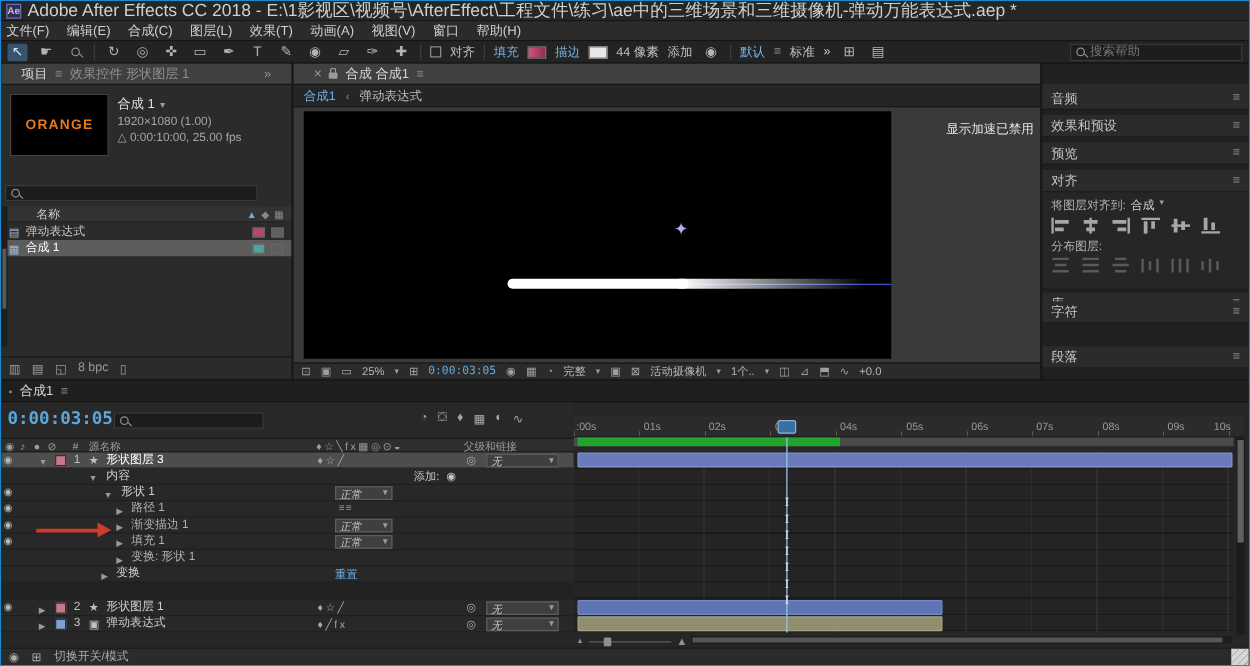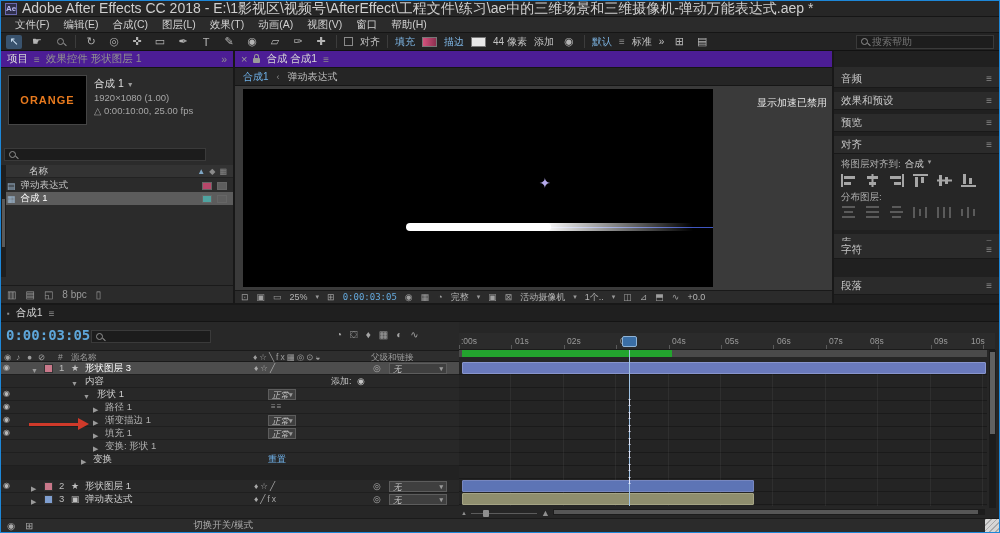--- a/index.html
+++ b/index.html
@@ -4,36 +4,36 @@
 <style>
   *{box-sizing:border-box;margin:0;padding:0}
   html,body{background:#000}
   .stage{position:relative;width:1000px;height:533px;background:#181818;border:1px solid #1d87d8;
          font-family:"Liberation Sans",sans-serif;color:#c8c8c8;overflow:hidden;font-size:11px}
   .abs{position:absolute}
   
   .titlebar{left:0;top:0;width:998px;height:16px;background:#262626;display:flex;align-items:center;gap:5px;padding:0 4px;border-bottom:1px solid #151515}
   .ae-badge{width:12px;height:12px;background:#30304d;color:#b9b9f0;font-size:8px;font-weight:bold;display:flex;align-items:center;justify-content:center;border:1px solid #6a6ab0}
   .title-text{font-size:14px;color:#cfcfcf;white-space:nowrap}
-  .menubar{left:0;top:16px;width:998px;height:16px;background:#2b2b2b;display:flex;align-items:center;gap:14px;padding:0 14px;border-bottom:1px solid #151515}
+  .menubar{left:0;top:16px;width:998px;height:16px;background:#2b2b2b;display:flex;align-items:center;gap:14px;padding:0 4px;border-bottom:1px solid #151515}
   .menubar span{font-size:10.5px;color:#cfcfcf;cursor:default}
   .toolbar{left:0;top:32px;width:998px;height:18px;background:#232323;display:flex;align-items:center;gap:7px;padding:0 5px;border-bottom:1px solid #111}
   .tool{width:16px;height:14px;display:flex;align-items:center;justify-content:center;color:#b4b4b4;font-size:11px}
   .tool.active{background:#39536e;color:#cfe3f5;border-radius:2px}
   .tsep{width:1px;height:13px;background:#3c3c3c}
   .mag{width:7px;height:7px;border:1px solid #8f8f8f;border-radius:50%;position:relative;flex:none}
   .mag::after{content:'';position:absolute;width:4px;height:1px;background:#8f8f8f;right:-4px;bottom:-1px;transform:rotate(45deg)}
   .swatch{width:15px;height:10px;border:1px solid #777}
   .lbl{font-size:10px;color:#c2c2c2;white-space:nowrap}
   .lbl.blue{color:#7db4e2}
   .helpbox{display:flex;align-items:center;gap:4px;background:#1d1d1d;border:1px solid #3a3a3a;height:14px;padding:0 4px;margin-left:auto;width:138px}
   .helpbox input{background:transparent;border:none;outline:none;color:#9a9a9a;font-size:10px;width:105px;font-family:"Liberation Sans",sans-serif}
   
   .panel{background:#2b2b2b}
-  .ptabs{height:17px;background:#4c1d95;display:flex;align-items:center;gap:6px;padding:0 6px;border-bottom:1px solid #151515}
+  .ptabs{height:17px;background:#404040;display:flex;align-items:center;gap:6px;padding:0 16px;border-bottom:1px solid #151515}
   .ptab-active{color:#d6d6d6;font-size:10.5px}
   .ptab-dim{color:#8f8f8f;font-size:10.5px}
   .hamb{color:#8a8a8a;font-size:10px}
   
   .proj{left:0;top:50px;width:232px;height:252px}
   .thumb{left:7px;top:24px;width:79px;height:50px;background:#000;border:1px solid #454545;display:flex;align-items:center;justify-content:center}
   .thumb span{color:#e87a1e;font-weight:bold;font-size:11px;letter-spacing:1px}
   .pinfo{left:93px;top:26px;line-height:13px}
   .pinfo .l1{color:#dedede;font-size:10.5px}
   .pinfo .l2{color:#a6a6a6;font-size:9.5px}
@@ -85,21 +85,21 @@
   .eye{left:2px;color:#b9b9b9;font-size:8px}
   .exp{color:#9a9a9a;font-size:7px}
   .chip{width:9px;height:9px;top:2px !important;border:1px solid #333}
   .num{color:#bdbdbd}
   .licon{color:#c0c0c0;font-size:9px}
   .lname{color:#cfcfcf}
   .sel .lname{color:#fff}
   .propname{color:#b0b0b0}
   .groupname{color:#cfcfcf}
   .mbox,.pbox{height:11px;top:1px !important;background:#3f3f3f;border:1px solid #5d5d5d;display:flex;align-items:center;justify-content:space-between;padding:0 3px;font-size:8.5px;color:#c9c9c9}
-  .mbox{width:28px}
+  .mbox{width:46px}
   .pbox{width:58px}
   .sw{color:#a8a8a8;font-size:8.5px;letter-spacing:2px}
   .pick{color:#a8a8a8;font-size:9px}
   .rowgap{height:14px;background:#222}
   .tl-foot{position:absolute;left:0;top:213px;width:998px;height:14px;background:#2b2b2b;border-top:1px solid #1a1a1a;display:flex;align-items:center;gap:10px;padding:0 6px;font-size:9.5px;color:#ababab}
   
   .ruler{position:absolute;left:458px;top:28px;width:536px;height:17px;background:#2b2b2b;border-bottom:1px solid #1b1b1b}
   .ruler::after{content:'';position:absolute;left:0;bottom:0;width:100%;height:4px;
     background:repeating-linear-gradient(90deg,#5a5a5a 0 1px,transparent 1px 52.4px)}
   .rlab{position:absolute;top:3px;font-size:8.5px;color:#9a9a9a}
@@ -562,21 +562,21 @@
 
     <div class="ruler">
       <span class="rlab" style="left:2px">:00s</span>
       <span class="rlab" style="left:56px">01s</span>
       <span class="rlab" style="left:108px">02s</span>
       <span class="rlab" style="left:161px">03s</span>
       <span class="rlab" style="left:213px">04s</span>
       <span class="rlab" style="left:266px">05s</span>
       <span class="rlab" style="left:318px">06s</span>
       <span class="rlab" style="left:370px">07s</span>
-      <span class="rlab" style="left:411px">08s</span>
+      <span class="rlab" style="left:423px">08s</span>
       <span class="rlab" style="left:475px">09s</span>
       <span class="rlab" style="left:512px">10s</span>
     </div>
     <div class="wa">
         <i></i>
       </div>
     <div class="graphbg"></div>
     <div class="bar bar1"></div>
     <div class="bar bar2"></div>
     <div class="bar bar3"></div>
@@ -598,18 +598,18 @@
           <i></i>
         </span>
       <span style="font-size:9px">▲</span>
     </div>
     <div class="hscroll">
         <i></i>
       </div>
     <div class="tl-foot">
       <span>◉</span>
       <span>⊞</span>
-      <span style="margin-left:150px">切换开关/模式</span>
+      <span style="">切换开关/模式</span>
     </div>
     <div class="grip"></div>
   </div>
 
 </div>
 
 </body></html>

